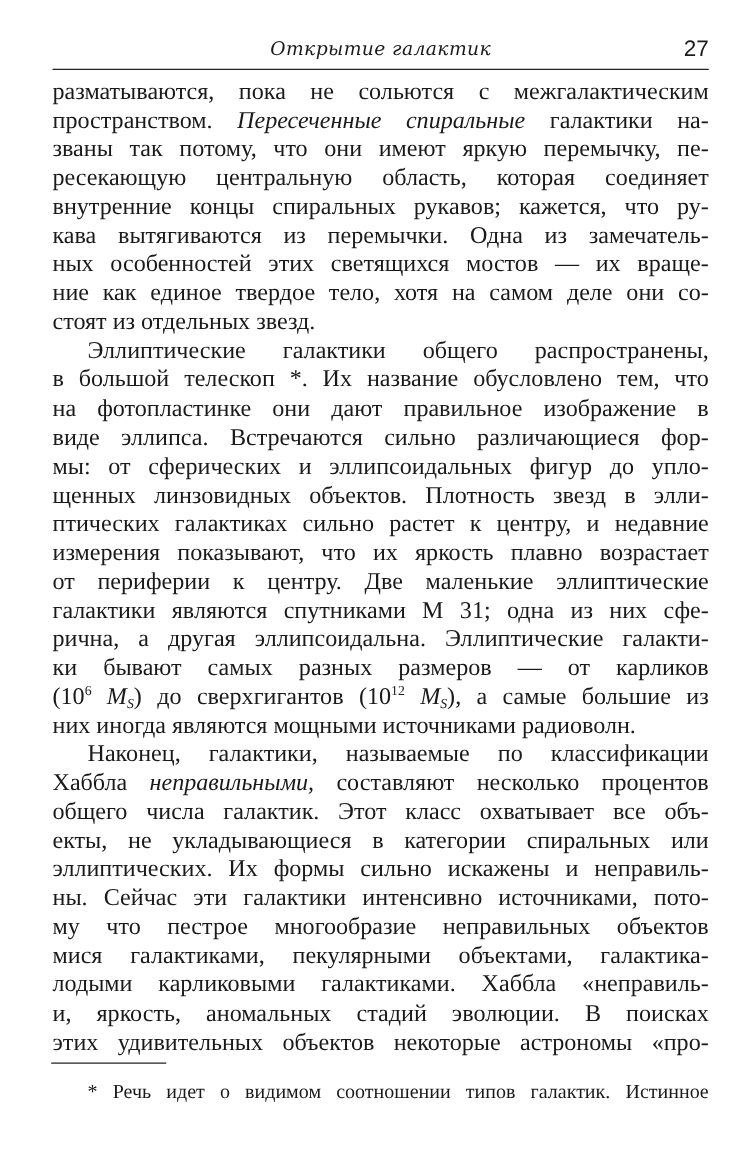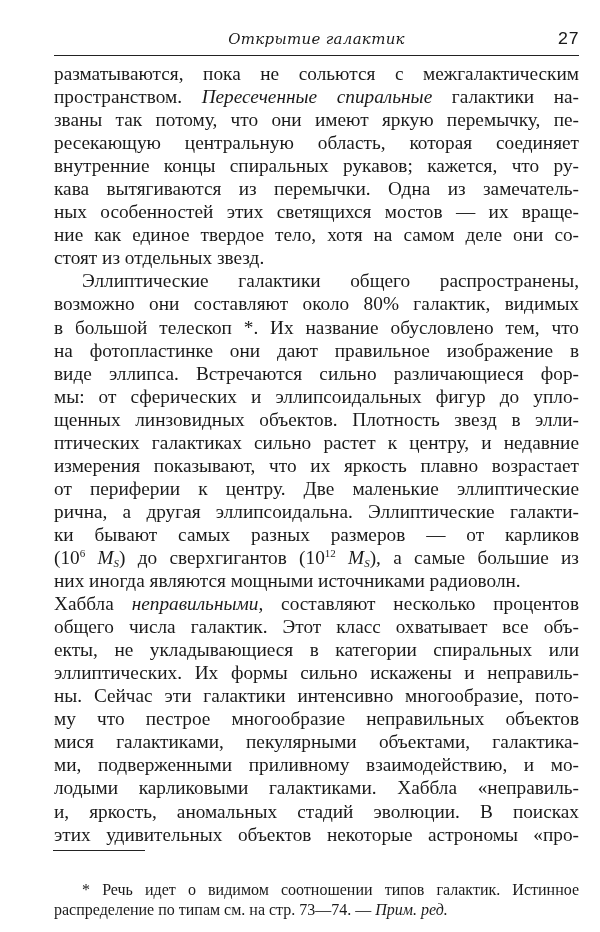--- a/index.html
+++ b/index.html
@@ -1,35 +1,35 @@
 <!DOCTYPE html>
 <html><head>
 <meta charset="utf-8">
 <style>
   html, body { margin: 0; padding: 0; background: #ffffff; }
   body { width: 600px; height: 932px; position: relative; overflow: hidden; color: #1a1a1a; }
-  .page { position: absolute; left: 16px; top: 0; width: 492px; height: 932px; }
+  .page { position: absolute; left: 4px; top: 0; width: 492px; height: 932px; }
   .running-head { position: absolute; left: 38px; top: 30px; width: 525px; height: 22px; }
   .running-title { position: absolute; left: 0; right: 0; top: 0; text-align: center;
     font-family: "DejaVu Serif", serif; font-style: italic; font-size: 15px; letter-spacing: 0.3px; }
-  .page-number { position: absolute; right: 0; top: -1px; font-family: Liberation Mono, monospace; font-size: 18px; text-align: center; }
+  .page-number { position: absolute; right: 0; top: -1px; font-family: Liberation Sans, sans-serif; font-size: 18px; text-align: center; }
   .head-rule { position: absolute; left: 38px; top: 55px; width: 525px; height: 0; border-top: 1.4px solid #222; }
   .body-text { position: absolute; left: 38px; top: 62px; width: 525px; font-family: "Liberation Serif", serif;
     font-size: 19.3px; line-height: 23.05px; }
   .line { display: block; white-space: nowrap; text-align: justify; text-align-last: justify; height: 23.05px; overflow: visible; }
   .line.last { text-align-last: left; }
   .line.indent { padding-left: 28px; }
   .it { font-style: italic; }
   sup { font-size: 11px; vertical-align: 7px; line-height: 0; }
   sub { font-size: 11px; vertical-align: -3px; line-height: 0; }
   .foot-rule { position: absolute; left: 37px; top: 850px; width: 92px; height: 0; border-top: 1.2px solid #222; }
   .footnote { position: absolute; left: 38px; top: 864px; width: 525px; font-family: "Liberation Serif", serif;
     font-size: 16px; line-height: 19.5px; }
   .footnote .line { height: 19.5px; }
-  .footnote .line.indent { padding-left: 28px; margin-top: 16px; }
+  .footnote .line.indent { padding-left: 28px; }
 </style>
 </head>
 <body>
 
 <div class="page">
 
   <div class="running-head">
     <span class="running-title">Открытие галактик</span>
     <span class="page-number">27</span>
   </div>
@@ -41,46 +41,45 @@
     <span class="line"><span>пространством. </span><span class="it">Пересеченные спиральные</span><span> галактики на-</span></span>
     <span class="line">званы так потому, что они имеют яркую перемычку, пе-</span>
     <span class="line">ресекающую центральную область, которая соединяет</span>
     <span class="line">внутренние концы спиральных рукавов; кажется, что ру-</span>
     <span class="line">кава вытягиваются из перемычки. Одна из замечатель-</span>
     <span class="line">ных особенностей этих светящихся мостов — их враще-</span>
     <span class="line">ние как единое твердое тело, хотя на самом деле они со-</span>
     <span class="line last">стоят из отдельных звезд.</span>
 
     <span class="line indent">Эллиптические галактики общего распространены,</span>
-    <span class="line">возможно они составляют около 80% галактик, видимых</span>
     <span class="line">в большой телескоп *. Их название обусловлено тем, что</span>
     <span class="line">на фотопластинке они дают правильное изображение в</span>
     <span class="line">виде эллипса. Встречаются сильно различающиеся фор-</span>
     <span class="line">мы: от сферических и эллипсоидальных фигур до упло-</span>
     <span class="line">щенных линзовидных объектов. Плотность звезд в элли-</span>
     <span class="line">птических галактиках сильно растет к центру, и недавние</span>
     <span class="line">измерения показывают, что их яркость плавно возрастает</span>
     <span class="line">от периферии к центру. Две маленькие эллиптические</span>
+    <span class="line">галактики являются спутниками M 31; одна из них сфе-</span>
     <span class="line">рична, а другая эллипсоидальна. Эллиптические галакти-</span>
     <span class="line">ки бывают самых разных размеров — от карликов</span>
     <span class="line"><span>(10</span><sup>6</sup><span class="it"> M</span><sub class="it">S</sub><span>) до сверхгигантов (10</span><sup>12</sup><span class="it"> M</span><sub class="it">S</sub><span>), а самые большие из</span></span>
     <span class="line last">них иногда являются мощными источниками радиоволн.</span>
 
+    <span class="line indent">Наконец, галактики, называемые по классификации</span>
     <span class="line"><span>Хаббла </span><span class="it">неправильными,</span><span> составляют несколько процентов</span></span>
     <span class="line">общего числа галактик. Этот класс охватывает все объ-</span>
     <span class="line">екты, не укладывающиеся в категории спиральных или</span>
     <span class="line">эллиптических. Их формы сильно искажены и неправиль-</span>
-    <span class="line">ны. Сейчас эти галактики интенсивно многообразие, пото-</span>
+    <span class="line">ны. Сейчас эти галактики интенсивно источниками, пото-</span>
     <span class="line">му что пестрое многообразие неправильных объектов</span>
     <span class="line">мися галактиками, пекулярными объектами, галактика-</span>
-    <span class="line">ми, подверженными приливному взаимодействию, и мо-</span>
     <span class="line">лодыми карликовыми галактиками. Хаббла «неправиль-</span>
     <span class="line">и, яркость, аномальных стадий эволюции. В поисках</span>
     <span class="line">этих удивительных объектов некоторые астрономы «про-</span>
   </div>
 
   <div class="foot-rule"></div>
   <div class="footnote">
     <span class="line indent">* Речь идет о видимом соотношении типов галактик. Истинное</span>
-    <span class="line last"><span>распределение по типам см. на стр. 73—74. — </span><span class="it">Прим. ред.</span></span>
   </div>
 
 </div>
 
 </body></html>

